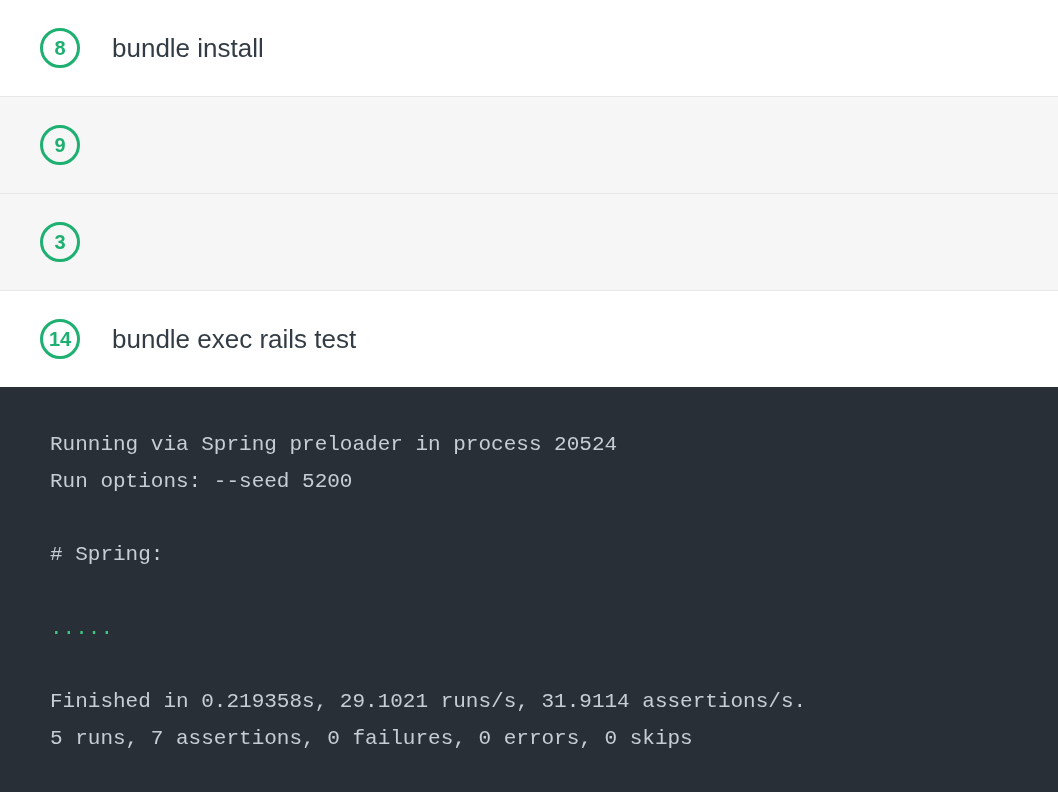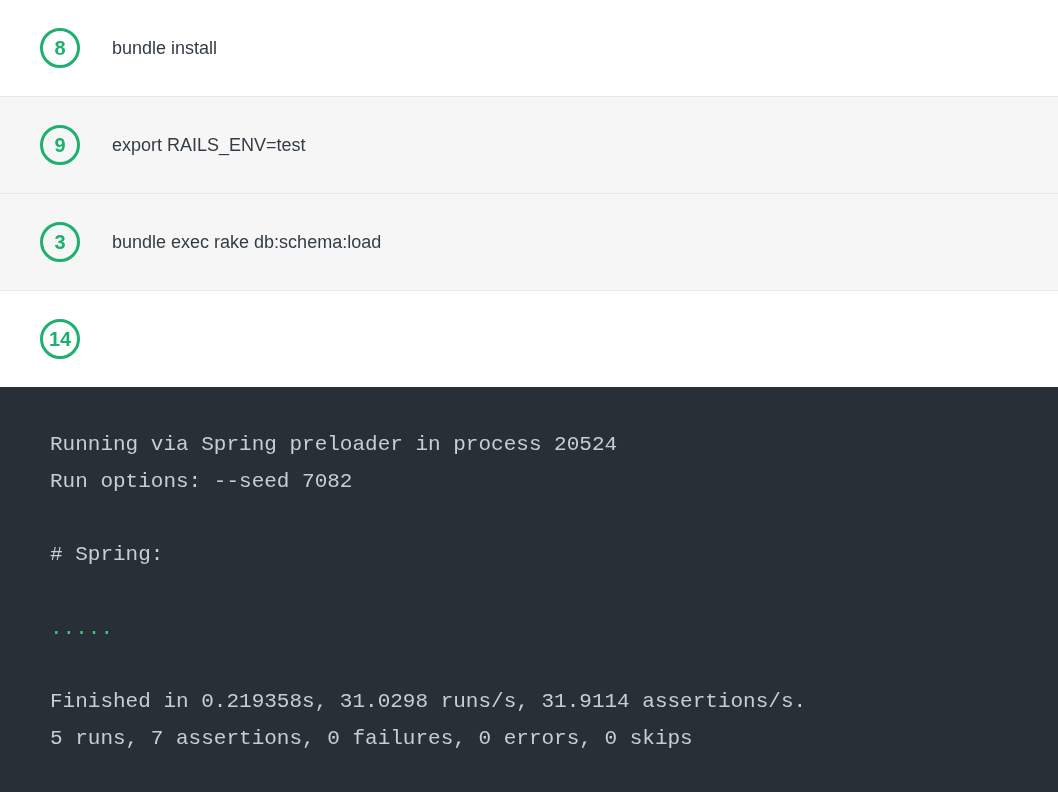--- a/index.html
+++ b/index.html
@@ -26,21 +26,21 @@
     display: flex;
     align-items: center;
     justify-content: center;
     color: #1eb070;
     font-weight: 700;
     font-size: 20px;
     flex-shrink: 0;
     margin-right: 32px;
   }
   .step-label {
-    font-size: 18px;
+    font-size: 26px;
     color: #333c44;
     font-weight: 400;
   }
   .terminal {
     background: #282f37;
     color: #c6cdd5;
     padding: 40px 50px 40px 50px;
     font-family: "SFMono-Regular", Consolas, "Liberation Mono", Menlo, monospace;
     font-size: 21px;
     line-height: 1.75;
@@ -55,37 +55,36 @@
   <div class="step-badge">
     <span>8</span>
   </div>
   <span class="step-label">bundle install</span>
 </div>
 
 <div class="step-row gray">
   <div class="step-badge">
     <span>9</span>
   </div>
-  <span class="step-label">export RAILS_ENV=test</span>
 </div>
 
 <div class="step-row gray">
   <div class="step-badge">
     <span>3</span>
   </div>
-  <span class="step-label">bundle exec rake db:schema:load</span>
 </div>
 
 <div class="step-row white last">
   <div class="step-badge">
     <span>14</span>
   </div>
+  <span class="step-label">bundle exec rails test</span>
 </div>
 
 <div class="terminal"><span>Running via Spring preloader in process 20524</span>
-<span>Run options: --seed 7082</span>
+<span>Run options: --seed 5200</span>
 
 <span># Spring:</span>
 
 <span class="dots">.....</span>
 
-<span>Finished in 0.219358s, 31.0298 runs/s, 31.9114 assertions/s.</span>
+<span>Finished in 0.219358s, 29.1021 runs/s, 31.9114 assertions/s.</span>
 <span>5 runs, 7 assertions, 0 failures, 0 errors, 0 skips</span></div>
 
 </body></html>

